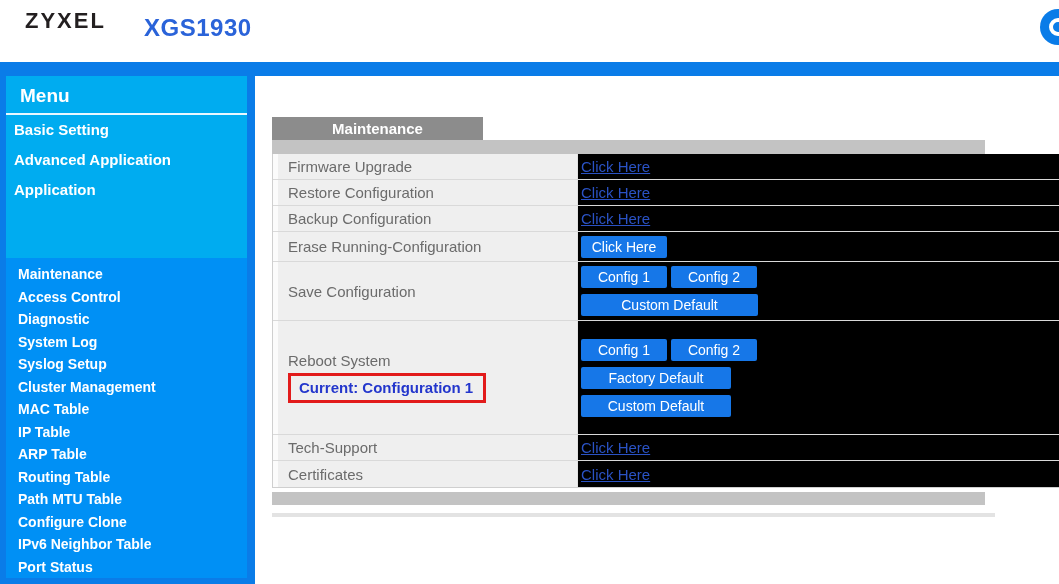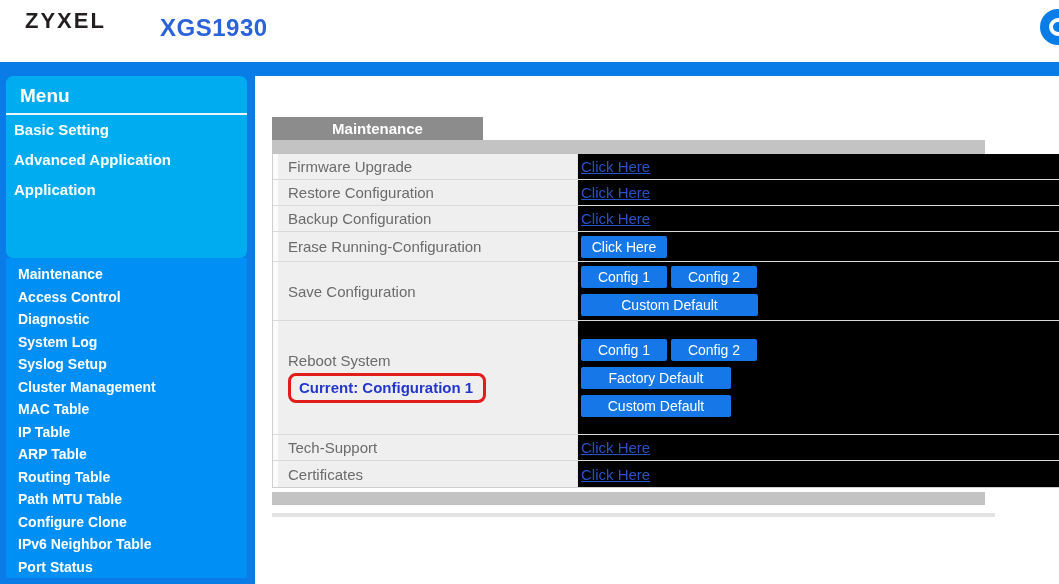--- a/index.html
+++ b/index.html
@@ -11,36 +11,36 @@
     --note-blue:#2336cc; --annotation-red:#e21b1b; --link-blue:#2a52c4;
     --label-gray:#6b6b6b;
   }
   .page { position:relative; width:1059px; height:584px; }
 
   
   .header { position:absolute; left:0; top:0; width:1059px; height:62px;
             background:#fff; overflow:hidden; }
   .brand { position:absolute; left:25px; top:8px; font-size:22px; font-weight:900;
            letter-spacing:2px; color:#231f20; }
-  .model { position:absolute; left:160px; top:14px; font-size:24px; font-weight:bold;
+  .model { position:absolute; left:144px; top:14px; font-size:24px; font-weight:bold;
            color:#2a63d9; letter-spacing:0.5px; }
   .logout { position:absolute; right:-17px; top:9px; width:36px; height:36px;
             border-radius:50%; background:var(--frame-blue); display:flex;
             align-items:center; justify-content:center; cursor:pointer; }
   .logout-ring { width:18px; height:18px; border:4px solid #fff; border-radius:50%; }
 
   
   .topbar { position:absolute; left:0; top:62px; width:1059px; height:14px;
             background:var(--frame-blue); }
 
   
   .sidebar { position:absolute; left:0; top:76px; width:255px; height:508px;
              background:var(--frame-blue); padding:0 8px 6px 6px;
              display:flex; flex-direction:column; }
-  .side-top { background:var(--sidebar-top); height:232px;border-radius:7px; }
+  .side-top { background:var(--sidebar-top); height:232px; }
   .menu-title { height:39px; line-height:39px; padding-left:14px; color:#fff;
                 font-size:19px; font-weight:bold; border-bottom:2px solid #e8f7ff; }
   .main-item { height:30px; line-height:30px; padding-left:8px; color:#fff;
                font-size:15px; font-weight:bold; cursor:pointer; white-space:nowrap; }
   .main-item:first-of-type { margin-top:6px; }
   .side-sub { background:var(--sidebar-sub); flex:1; padding-top:5px; }
   .sub-item { height:22.5px; line-height:22.5px; padding-left:12px; color:#fff;
               font-size:14px; font-weight:bold; cursor:pointer; white-space:nowrap; }
 
   
@@ -63,21 +63,21 @@
          justify-content:center; padding-left:3px; }
   .h26 { height:26px; } .h30 { height:30px; } .h59 { height:59px; } .h114 { height:114px; }
   a.ch { color:var(--link-blue); font-size:15px; text-decoration:underline;
          cursor:pointer; width:fit-content; }
   .btn { background:var(--accent-blue); border:none; color:#fff; font-size:14px;
          height:22px; border-radius:2px; cursor:pointer; margin-right:4px;
          font-family:"Liberation Sans", sans-serif; }
   .w86 { width:86px; } .w150 { width:150px; } .w177 { width:177px; }
   .btn-row { display:flex; margin:3px 0; }
   .note-box { width:fit-content; border:3px solid var(--annotation-red);
-              border-radius:8px; padding:3px 10px 4px 8px; margin-top:4px;
+              border-radius:0; padding:3px 10px 4px 8px; margin-top:4px;
               color:var(--note-blue); font-size:15px; font-weight:bold; }
   .graybar-bottom { position:absolute; left:17px; top:416px; width:713px; height:13px;
                     background:var(--bar-gray); }
   .divider { position:absolute; left:17px; top:437px; width:723px; height:4px;
              background:#e3e3e3; }
 </style>
 </head>
 <body>
 
 <div class="page">

